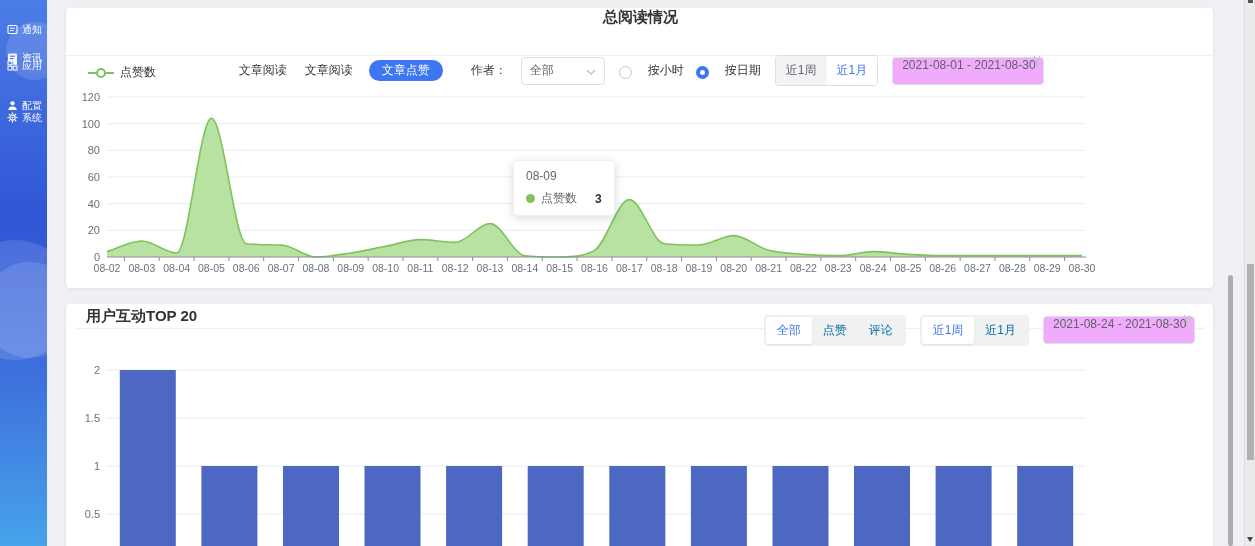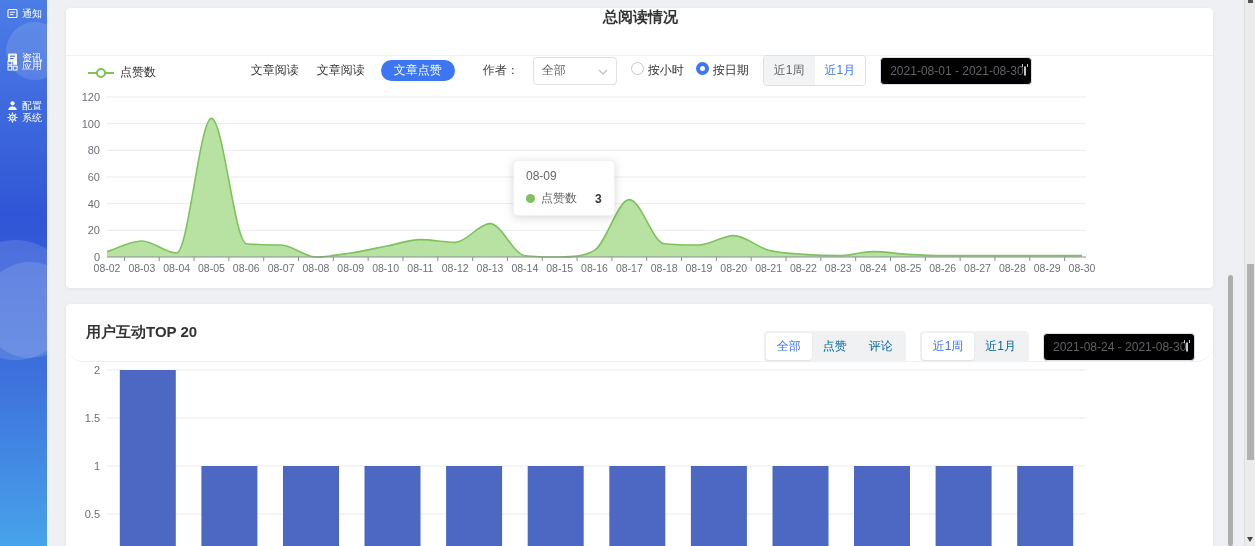--- a/index.html
+++ b/index.html
@@ -26,47 +26,47 @@
   .panel {
     position:absolute; left:66px; width:1147px; background:#fff; border-radius:4px;
     box-shadow:0 1px 4px rgba(0,0,0,.06);
   }
   #panel1 { top:8px; height:280px; }
   #panel2 { top:304px; height:280px; }
   .panel-header {
     display:flex; align-items:center; padding:0 18px 0 20px; border-bottom:1px solid #eef0f4;
   }
   #panel1 .panel-header { height:48px;flex-direction:column; }
-  #panel2 .panel-header { height:58px;border-radius:17px; }
+  #panel2 .panel-header { height:25px;border-radius:17px; }
   .panel-title { font-size:15px; font-weight:bold; color:#333; }
   .spacer { flex:1; }
   .hdr-controls { display:flex; align-items:center; gap:14px;margin-top:28px; }
   .tab-plain { color:#333; cursor:pointer; padding:4px 2px; }
   .tab-pill {
     color:#fff; background:var(--accent); border-radius:13px; padding:2px 13px; cursor:pointer;
   }
   .author-label { color:#444; margin-left:14px; }
   .select-box {
     width:84px; height:28px; border:1px solid #dcdfe6; border-radius:4px; background:#fff;
     display:flex; align-items:center; padding:0 8px; color:#606266; cursor:pointer;
   }
   .select-box .sel-arrow { margin-left:auto; }
   .radio-group { display:flex; align-items:center; gap:12px; }
-  .radio { display:flex; align-items:flex-start; gap:4px; cursor:pointer; color:#333; }
+  .radio { display:flex; align-items:flex-end; gap:16px; cursor:pointer; color:#333; }
   .radio-dot { width:13px; height:13px; border-radius:50%; border:1px solid #c4c8cf; background:#fff; }
   .radio.checked .radio-dot { border:4px solid var(--accent); }
   .seg-bordered { display:flex; border:1px solid #dcdfe6; border-radius:4px; overflow:hidden; cursor:pointer; }
   .seg-bordered .seg { padding:6px 10px; background:#f2f3f5; color:#606266; }
   .seg-bordered .seg.active { background:#fff; color:var(--accent); }
   .seg-gray { display:flex; background:#f0f1f3; border-radius:4px; padding:2px; cursor:pointer; }
   .seg-gray .seg { padding:5px 11px; color:#0369a1; border-radius:3px; }
   .seg-gray .seg.active { background:#fff; color:var(--accent); box-shadow:0 1px 2px rgba(0,0,0,.08); }
   .date-box {
-    width:152px; height:28px; border:1px solid #dcdfe6; border-radius:4px; background:#000000;
-    display:flex; align-items:center; padding:0 9px; color:#606266; cursor:pointer; white-space:nowrap;
+    width:152px; height:28px; border:1px solid #dcdfe6; border-radius:4px; background:#f0abfc;
+    display:flex; padding:0 9px; color:#606266; cursor:pointer; white-space:nowrap;
   }
   .cal-icon {
     margin-left:auto; width:11px; height:10px; border:1px solid #c0c4cc; border-radius:1px; position:relative;
   }
   .cal-icon:before { content:""; position:absolute; left:2px; top:-3px; width:1px; height:3px; background:#c0c4cc; }
   .cal-icon:after  { content:""; position:absolute; right:2px; top:-3px; width:1px; height:3px; background:#c0c4cc; }
   
   .chart-svg { position:absolute; left:0; display:block; }
   #svg1 { top:36px; }
   #svg2 { top:43px; }
@@ -100,21 +100,21 @@
   }
 </style>
 </head>
 <body style="--accent: #3d76f2;">
 
 <div class="sidebar">
   <div class="deco deco1"></div>
   <div class="deco deco2"></div>
   <div class="deco deco3"></div>
 
-  <div class="side-item" style="top:4px">
+  <div class="side-item" style="top:20px">
     <span><svg width="11" height="11" viewBox="0 0 11 11">
           <rect x="1" y="1.5" width="9" height="8" rx="1" fill="none" stroke="#fff" stroke-width="1.1"></rect>
           <line x1="3" y1="4.2" x2="8" y2="4.2" stroke="#fff" stroke-width="1"></line>
           <line x1="3" y1="6.6" x2="6.5" y2="6.6" stroke="#fff" stroke-width="1"></line>
         </svg></span>
     <span>通知</span>
   </div>
   <div class="side-item" style="top:48px">
     <span><svg width="11" height="11" viewBox="0 0 11 11">
           <rect x="1" y="1.5" width="9" height="8" rx="1" fill="#fff" opacity=".9"></rect>

